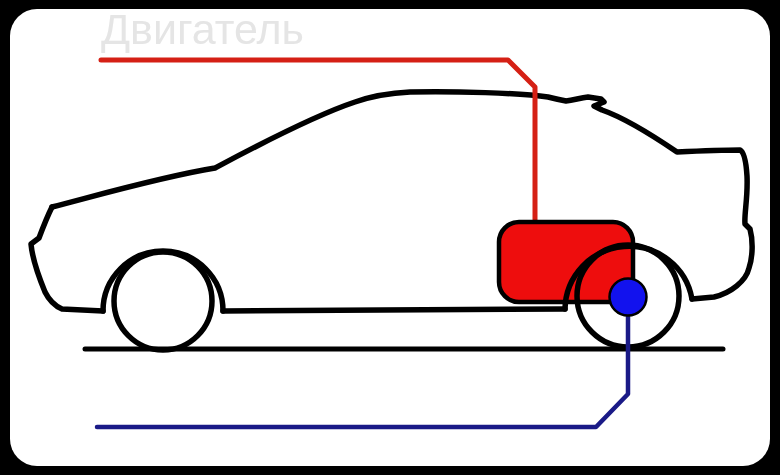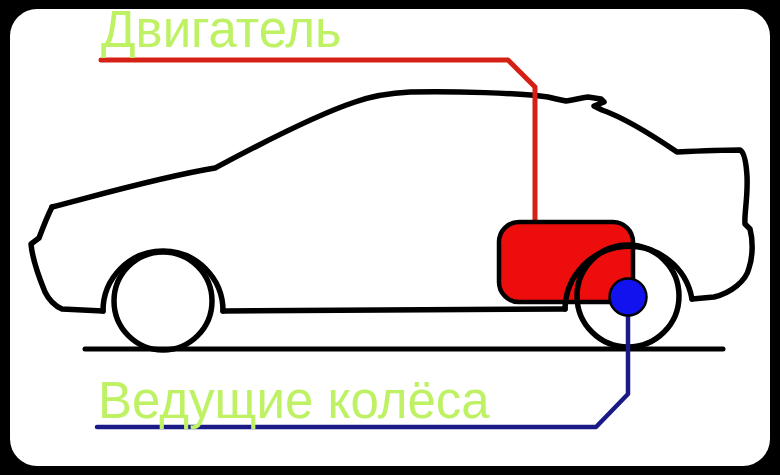--- a/index.html
+++ b/index.html
@@ -27,22 +27,22 @@
   }
   .diagram-svg {
     position: absolute;
     left: 0;
     top: 0;
     width: 780px;
     height: 475px;
   }
   .label {
     position: absolute;
-    color: #bef264;
-    font-size: 51px;
+    color: #e5e5e5;
+    font-size: 43px;
     line-height: 43px;
     white-space: nowrap;
     letter-spacing: 0px;
   }
   .label-engine {
     left: 101px;
     top: 8px;
   }
   .label-wheels {
     left: 98px;
@@ -94,14 +94,13 @@
     <circle cx="163" cy="301" r="49" fill="none" stroke="#000000" stroke-width="5.5"></circle>
     <circle cx="628" cy="296" r="51" fill="none" stroke="#000000" stroke-width="5.5"></circle>
 
     <polyline points="97,427 596,427 628,394 628,297" fill="none" stroke="#1a1a87" stroke-width="4.5" stroke-linecap="round" stroke-linejoin="round"></polyline>
 
     <circle cx="628" cy="297" r="18.5" fill="#1212ee" stroke="#000000" stroke-width="2.5"></circle>
   </svg>
 
   <div class="label label-engine">Двигатель</div>
 
-  <div class="label label-wheels">Ведущие колёса</div>
 </div>
 
 </body></html>

